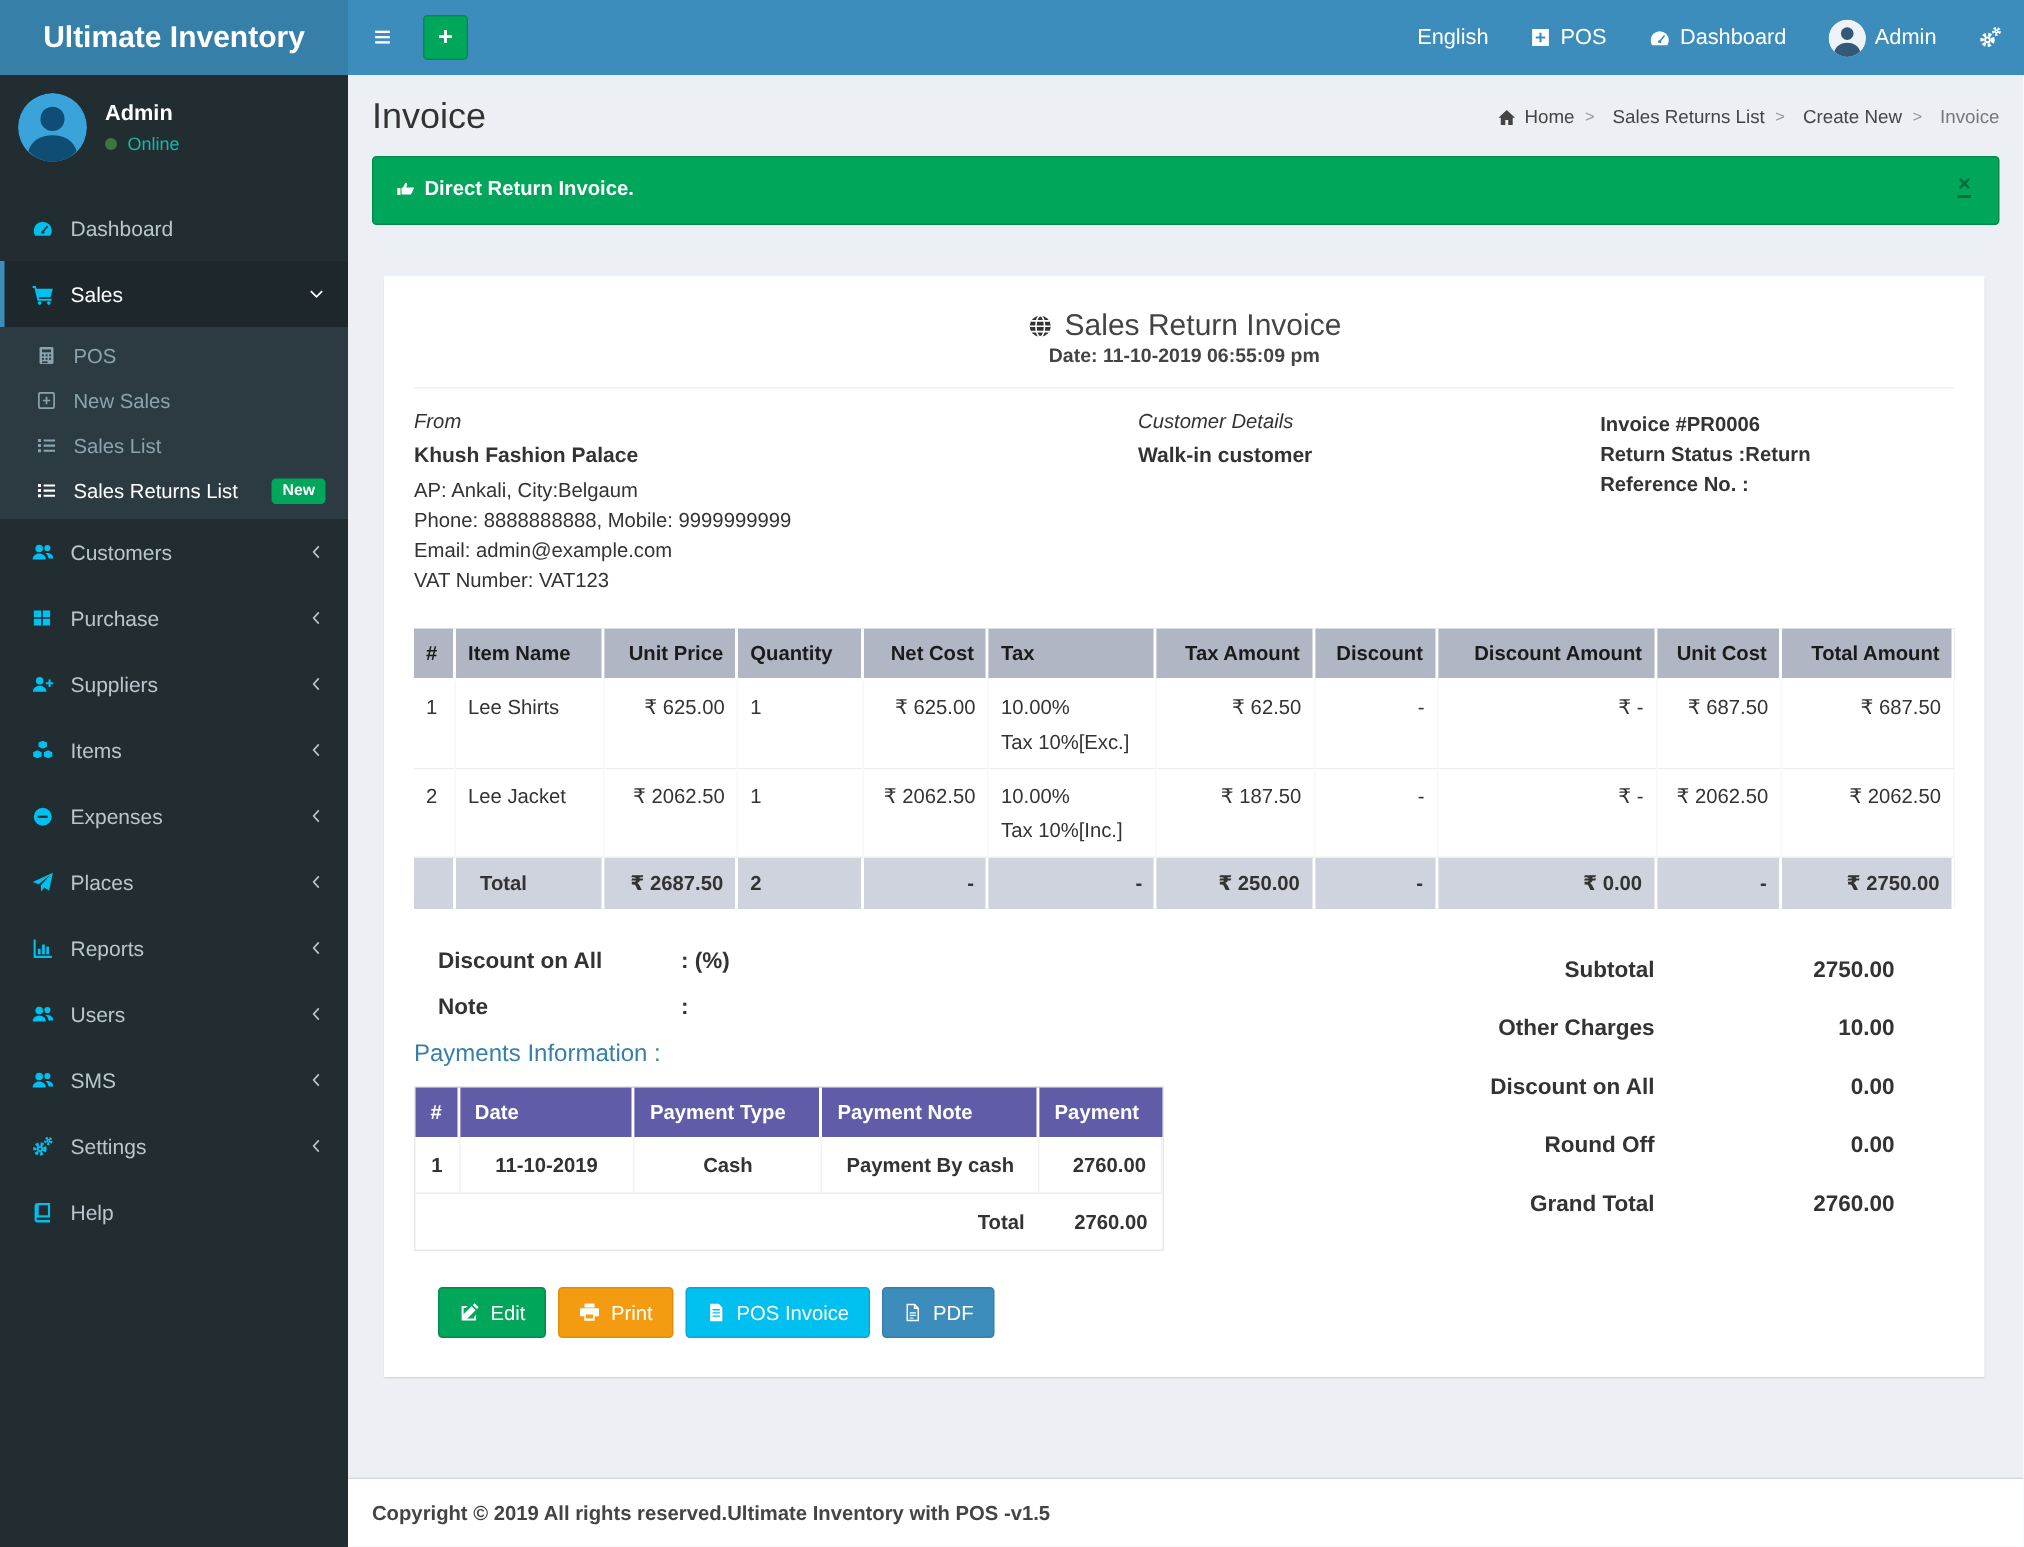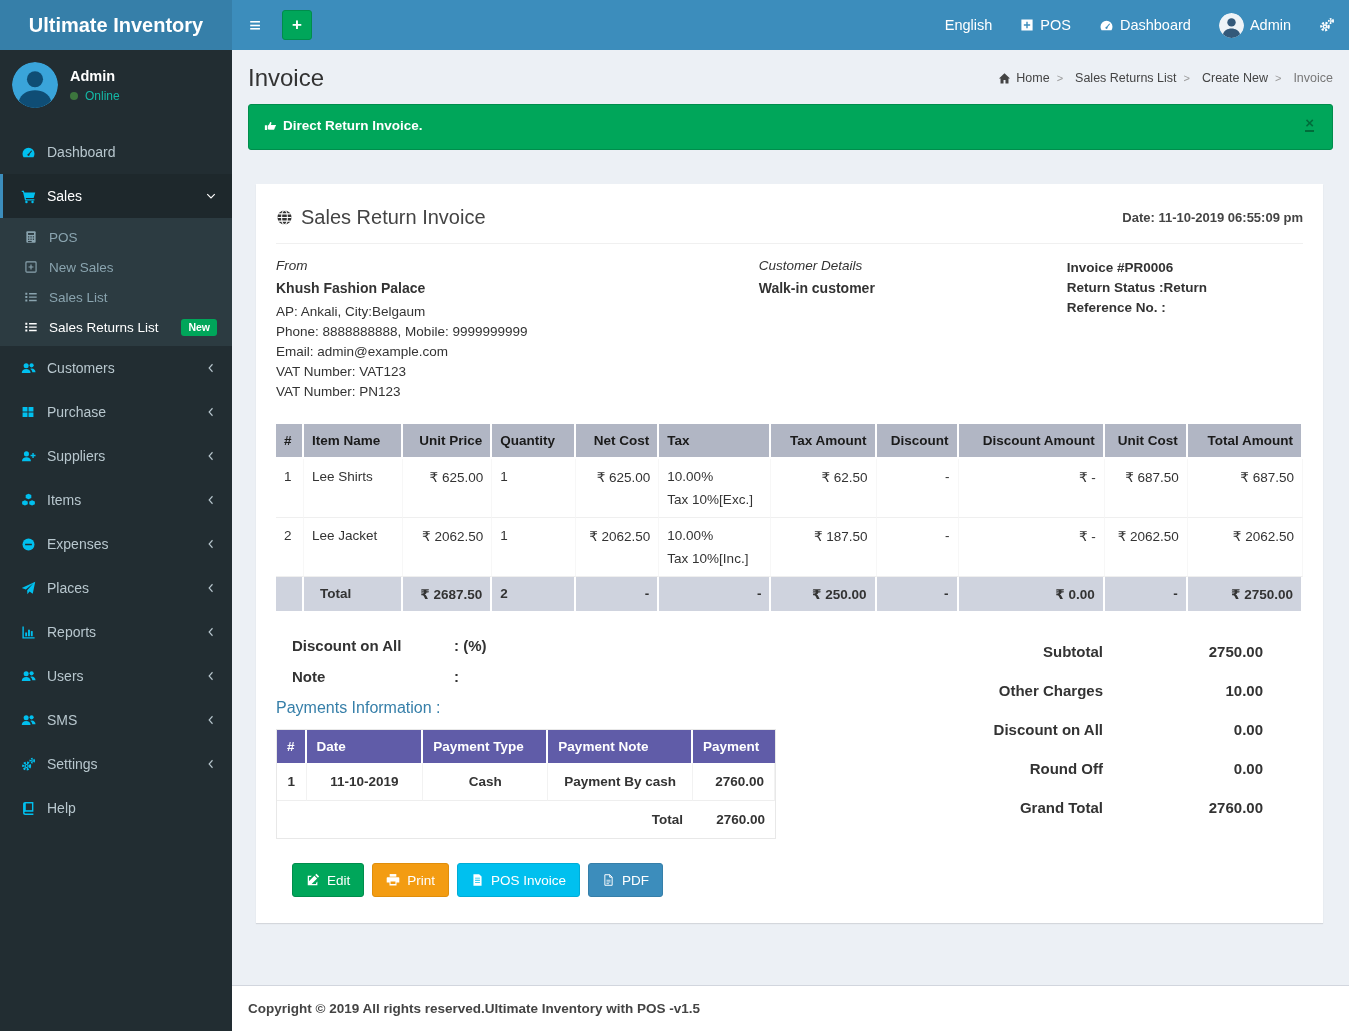--- a/index.html
+++ b/index.html
@@ -46,21 +46,21 @@
   .crumb.current { color:#777; cursor:default; }
   .crumb .icon { color:#444; }
 
   .alert { margin:2px 16px 0; background:#00a65a; border:1px solid #008d4c; border-radius:3px; color:#fff; padding:11px 15px 13px; position:relative; font-size:13.5px; line-height:20px; }
   .alert b { display:block; }
   .alert .line2 { display:flex; align-items:center; gap:5px; font-weight:bold; }
   .alert-close { position:absolute; right:18px; top:10px; color:rgba(0,0,0,.35); font-weight:bold; font-size:15px; line-height:15px; border-bottom:2px solid rgba(0,0,0,.35); cursor:pointer; }
 
   
   .card { background:#fff; margin:34px 26px 0 24px; padding:22px 20px 26px; box-shadow:0 1px 1px rgba(0,0,0,.1); }
-  .card-head { display:flex; justify-content:space-between; align-items:center; padding-bottom:14px; border-bottom:1px solid #f0f0f0; }
+  .card-head { display:flex; justify-content:space-between; align-items:center; padding-bottom:14px; border-bottom:1px solid #f0f0f0;flex-direction:column; }
   .card-title { display:flex; align-items:center; gap:8px; font-size:20px; color:#444; }
   .card-date { font-size:13px; font-weight:bold; color:#444; }
 
   .info-row { display:flex; margin-top:14px; }
   .info-col1 { flex:0 0 47%; } .info-col2 { flex:0 0 30%; } .info-col3 { flex:1; }
   .info-heading { font-style:italic; font-size:13.5px; margin-bottom:7px; }
   .info-strong { font-weight:bold; font-size:14px; margin-bottom:6px; }
   .info-line { font-size:13.5px; line-height:20px; }
   .meta-line { font-weight:bold; font-size:13.5px; line-height:20px; }
 
@@ -460,21 +460,20 @@
     </div>
 
     <div class="info-row">
       <div class="info-col1">
         <div class="info-heading">From</div>
         <div class="info-strong">Khush Fashion Palace</div>
         <div class="info-line">AP: Ankali, City:Belgaum</div>
         <div class="info-line">Phone: 8888888888, Mobile: 9999999999</div>
         <div class="info-line">Email: admin@example.com</div>
         <div class="info-line">VAT Number: VAT123</div>
-        <div class="info-line">VAT Number: PN123</div>
       </div>
       <div class="info-col2">
         <div class="info-heading">Customer Details</div>
         <div class="info-strong">Walk-in customer</div>
       </div>
       <div class="info-col3">
         <div class="meta-line">Invoice #PR0006</div>
         <div class="meta-line">Return Status :Return</div>
         <div class="meta-line">Reference No. :</div>
       </div>

